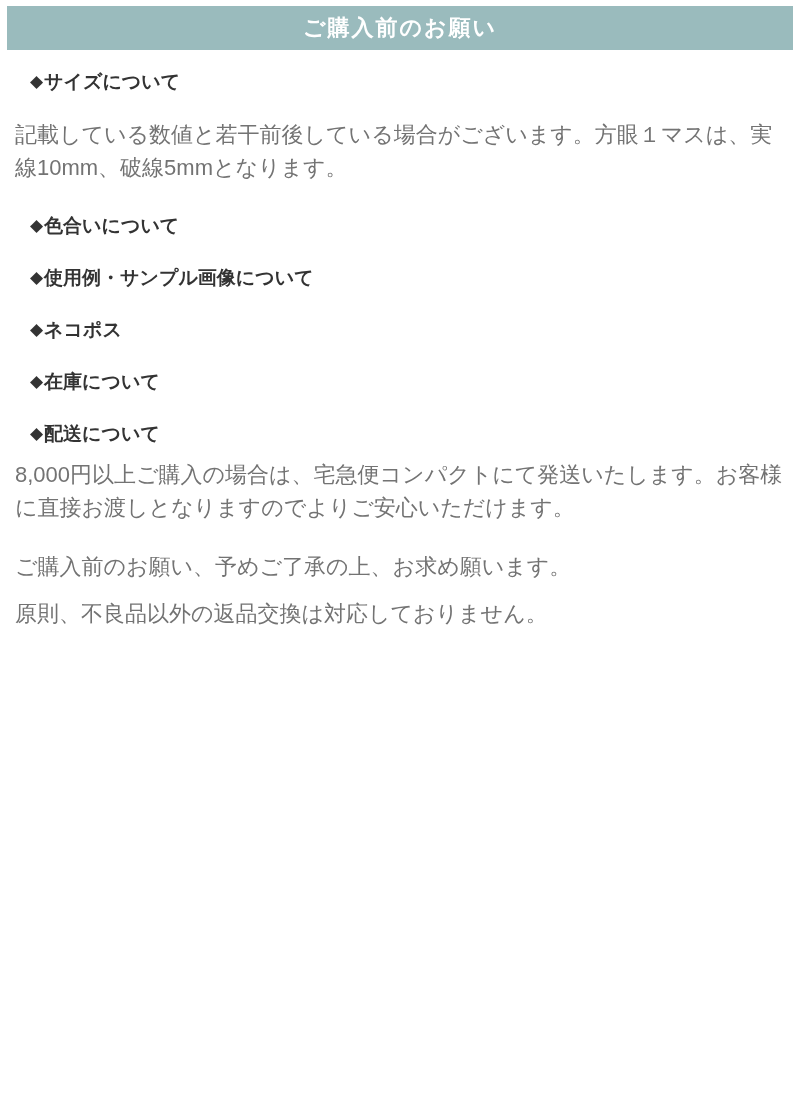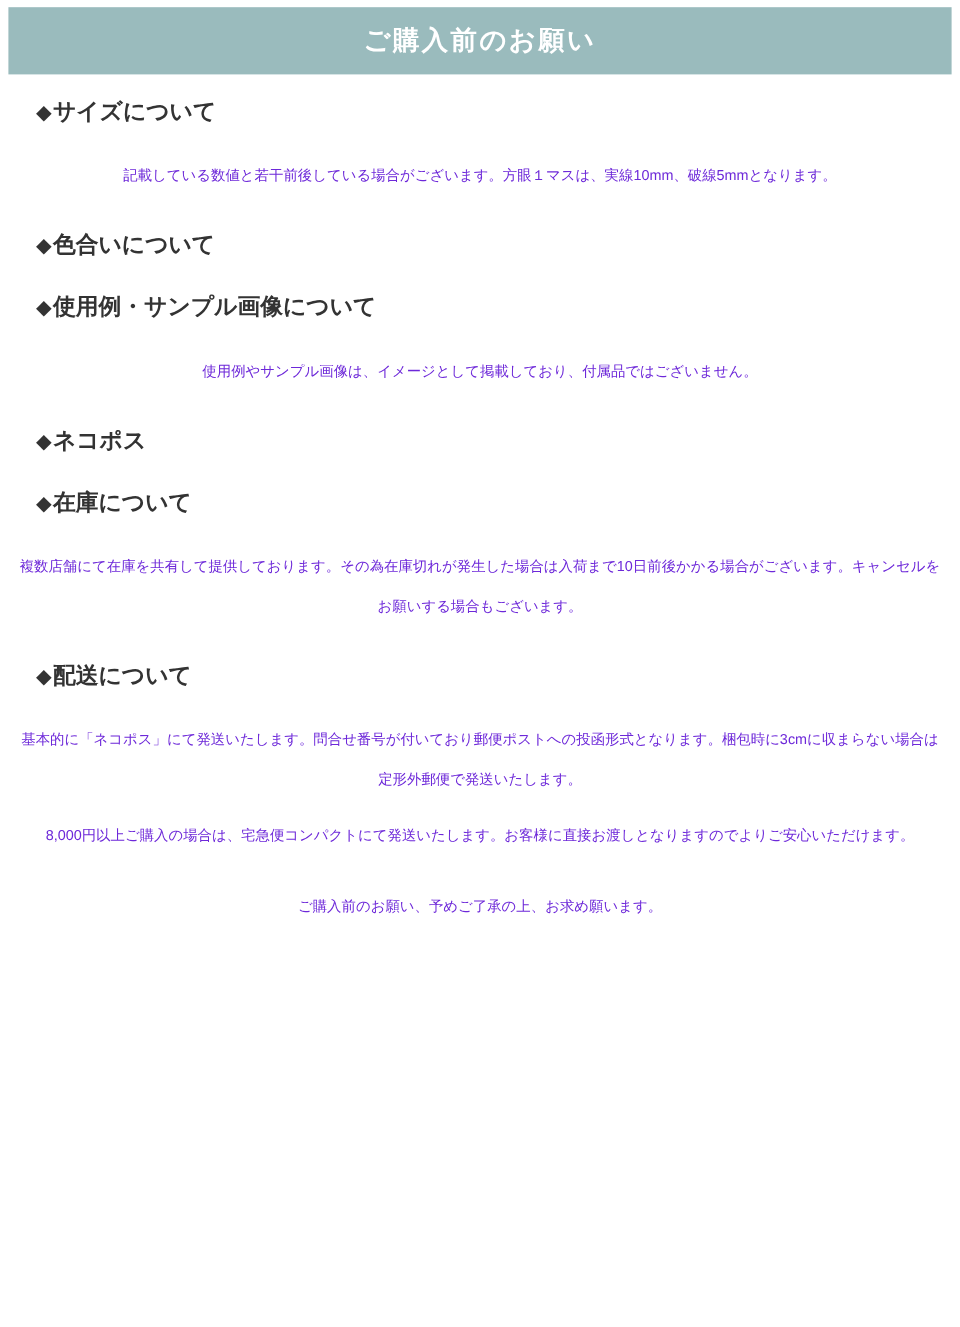--- a/index.html
+++ b/index.html
@@ -9,21 +9,21 @@
     font-family: "Liberation Sans", "DejaVu Sans", sans-serif;
   }
   .page {
     width: 800px;
     min-height: 1106px;
     background: #ffffff;
     box-sizing: border-box;
   }
   .header-bar {
     margin: 6px 7px 0 7px;
-    height: 56px;
+    height: 44px;
     background: #9abbbd;
     display: flex;
     align-items: center;
     justify-content: center;
   }
   .header-title {
     color: #ffffff;
     font-size: 22px;
     font-weight: bold;
     letter-spacing: 2px;
@@ -43,24 +43,24 @@
   .section-heading.first {
     margin-top: 22px;
   }
   .diamond {
     font-size: 17px;
     color: #333333;
     margin-right: 1px;
   }
   .body-text {
     margin: 26px 0 0 0;
-    font-size: 12px;
+    font-size: 22px;
     line-height: 33px;
-    color: #6d28d9;
-    text-align: center;
+    color: #737373;
+    text-align: left;
   }
   .body-text.cont {
     margin-top: 14px;
   }
 </style>
 </head>
 <body>
 
 <div class="page">
 
@@ -78,36 +78,34 @@
 
     <h3 class="section-heading">
         <span class="diamond">◆</span>
         <span>色合いについて</span>
       </h3>
 
     <h3 class="section-heading">
         <span class="diamond">◆</span>
         <span>使用例・サンプル画像について</span>
       </h3>
-    <p class="body-text">使用例やサンプル画像は、イメージとして掲載しており、付属品ではございません。</p>
 
     <h3 class="section-heading">
         <span class="diamond">◆</span>
         <span>ネコポス</span>
       </h3>
 
     <h3 class="section-heading">
         <span class="diamond">◆</span>
         <span>在庫について</span>
       </h3>
-    <p class="body-text">複数店舗にて在庫を共有して提供しております。その為在庫切れが発生した場合は入荷まで10日前後かかる場合がございます。キャンセルをお願いする場合もございます。</p>
 
     <h3 class="section-heading">
         <span class="diamond">◆</span>
         <span>配送について</span>
       </h3>
-    <p class="body-text">基本的に「ネコポス」にて発送いたします。問合せ番号が付いており郵便ポストへの投函形式となります。梱包時に3cmに収まらない場合は定形外郵便で発送いたします。</p>
     <p class="body-text cont">8,000円以上ご購入の場合は、宅急便コンパクトにて発送いたします。お客様に直接お渡しとなりますのでよりご安心いただけます。</p>
 
     <p class="body-text">ご購入前のお願い、予めご了承の上、お求め願います。</p>
+    <p class="body-text cont">原則、不良品以外の返品交換は対応しておりません。</p>
 
   </div>
 </div>
 
 </body></html>

